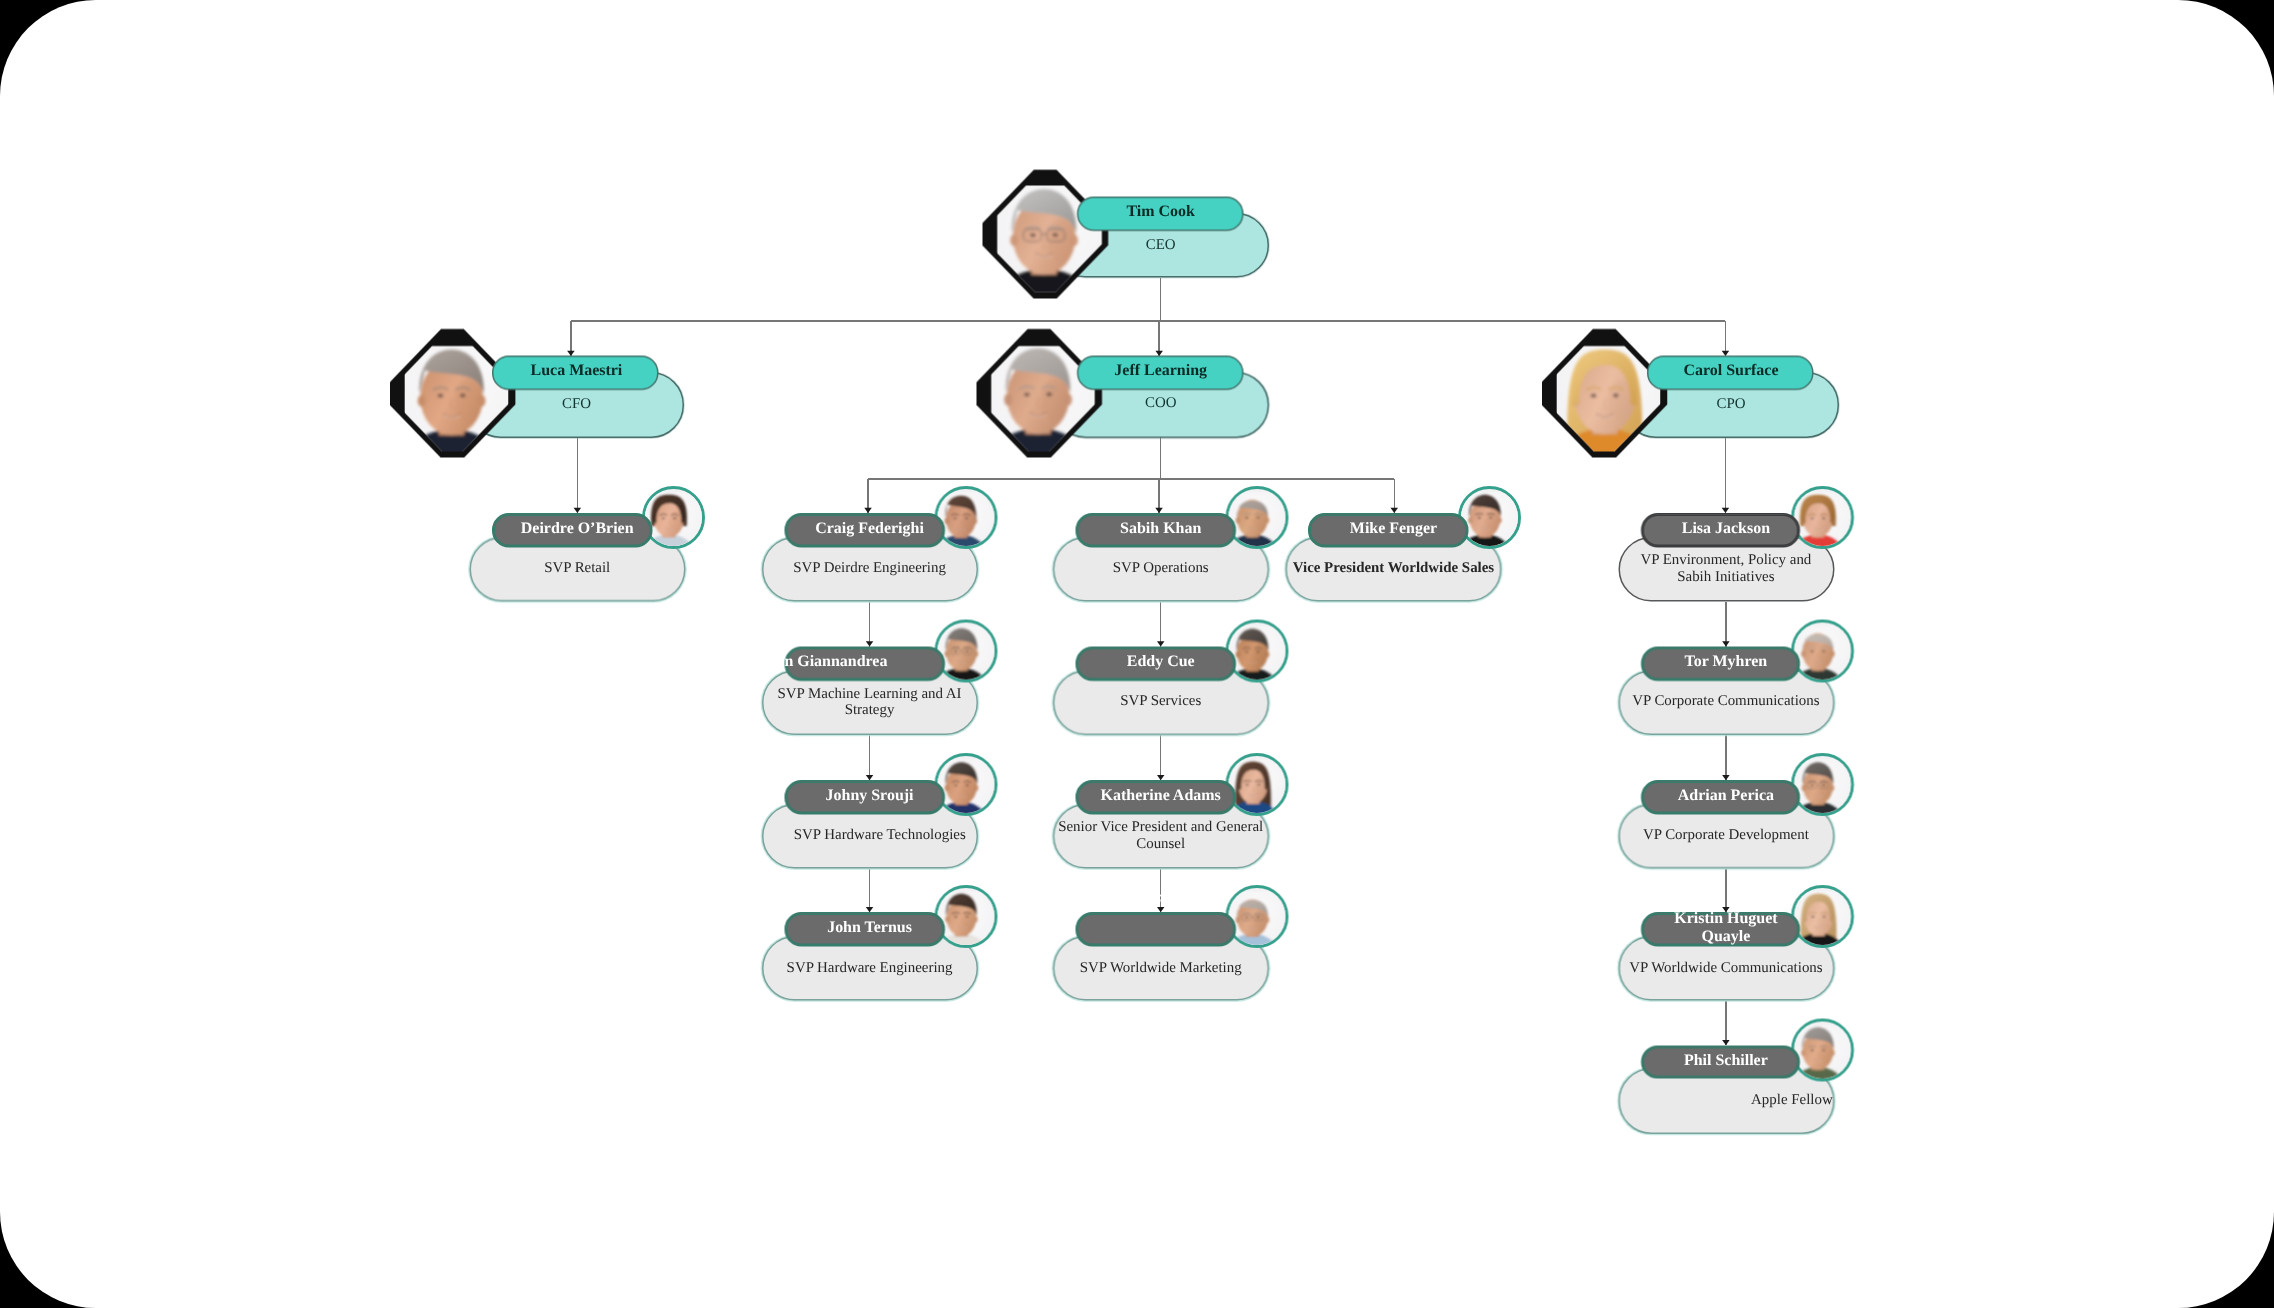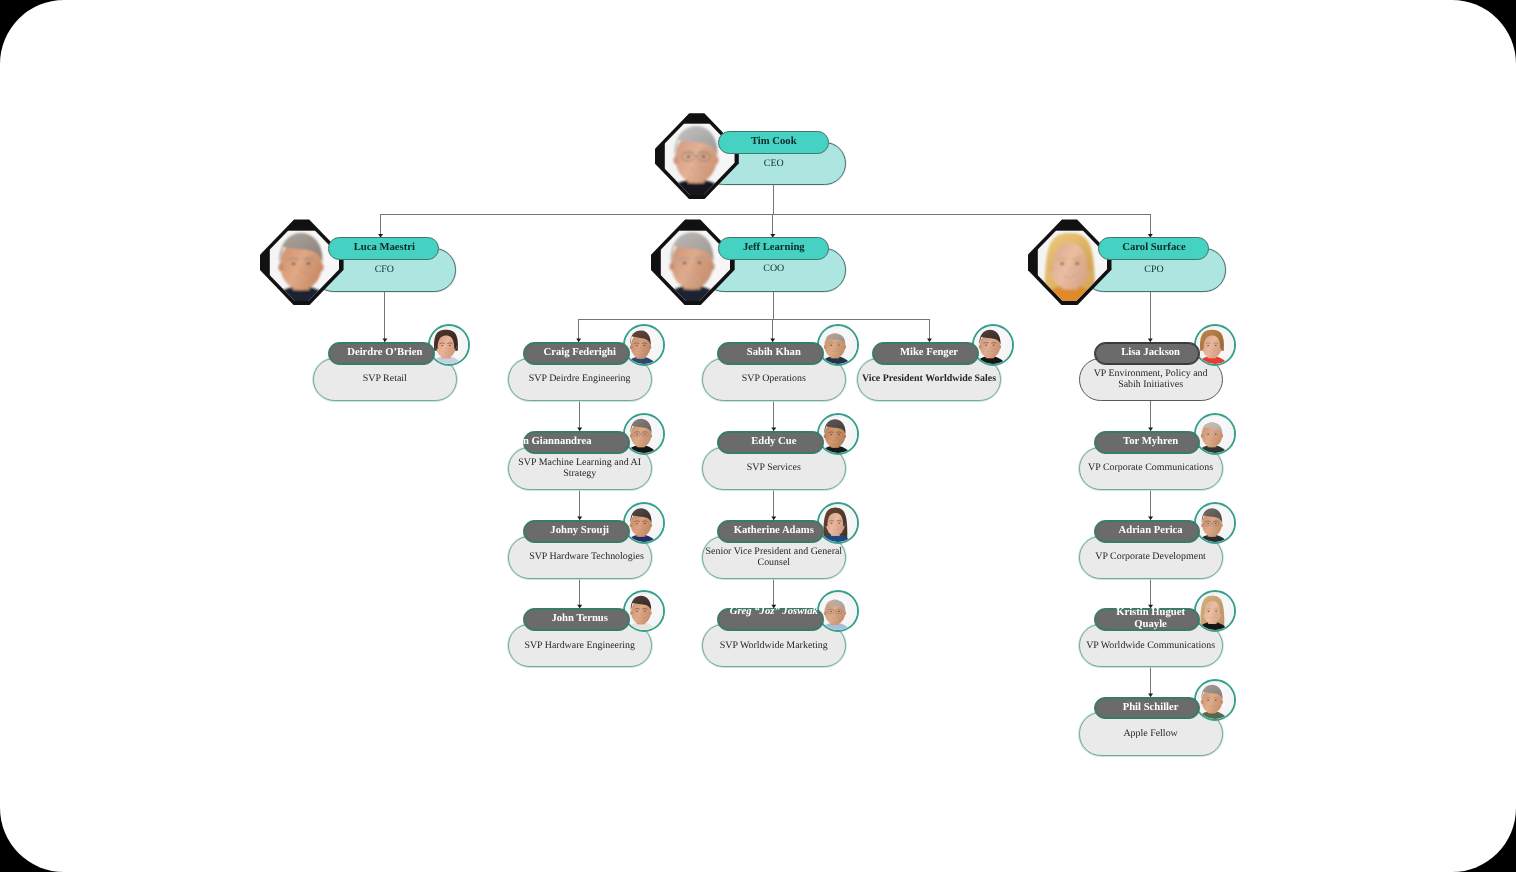--- a/index.html
+++ b/index.html
@@ -873,21 +873,21 @@
             <path d="M35.5 63.5 q7 3.4 14 0" stroke="#FFFFFF" stroke-width="1.0" fill="none" stroke-linecap="round" opacity="0.38"></path>
             <g stroke="#5A5253" stroke-width="1.15" fill="none" opacity="0.55">
               <rect x="23.5" y="40.0" width="16" height="11" rx="4"></rect>
               <rect x="44.5" y="40.0" width="16" height="11" rx="4"></rect>
               <path d="M39.8 44.4 h4.5"></path>
             </g>
           </g>
         </svg>
       </div>
   <div class="title" style="left:717.1px;top:608.2px;width:106.5px;"></div>
-  <div class="name up" style="left:724.8px;top:605px;width:98.0px;font-style:italic;">Greg “Joz” Joswiak</div>
+  <div class="name up" style="left:724.8px;top:592px;width:98.0px;font-style:italic;">Greg “Joz” Joswiak</div>
 </div>
 <div class="node gray">
   <div class="body" style="left:1078.6px;top:623.7px;"></div>
   <div class="role" style="left:1081.1px;top:623.7px;">VP Worldwide Communications</div>
   <div class="ph cir" style="left:1194.0px;top:590.0px;">
         <svg viewBox="0 -6 100 100" preserveAspectRatio="xMidYMid slice">
           <defs>
             <radialGradient id="gkristinbg" cx="50%" cy="35%" r="75%">
               <stop offset="0" stop-color="#FCFBFC"></stop>
               <stop offset="1" stop-color="#F1F0F2"></stop>
@@ -923,21 +923,21 @@
             <path d="M36.0 61.0 q7 6 14 0" stroke="#A06A56" stroke-width="1.7" fill="none" stroke-linecap="round" opacity="0.45"></path>
             <path d="M36.5 62.5 q7 3.4 14 0" stroke="#FFFFFF" stroke-width="1.0" fill="none" stroke-linecap="round" opacity="0.38"></path>
           </g>
         </svg>
       </div>
   <div class="title" style="left:1093.9px;top:608.2px;width:106.5px;"></div>
   <div class="name" style="left:1101.6px;top:608.2px;width:98.0px;">Kristin Huguet Quayle</div>
 </div>
 <div class="node gray">
   <div class="body" style="left:1078.6px;top:712.4px;"></div>
-  <div class="role" style="left:1081.1px;top:712.4px;">Apple Fellow</div>
+  <div class="role" style="left:1081.1px;top:712.4px;padding-left:44px;">Apple Fellow</div>
   <div class="ph cir" style="left:1194.0px;top:679.0px;">
         <svg viewBox="0 -6 100 100" preserveAspectRatio="xMidYMid slice">
           <defs>
             <radialGradient id="gphilbg" cx="50%" cy="35%" r="75%">
               <stop offset="0" stop-color="#FCFBFC"></stop>
               <stop offset="1" stop-color="#F1F0F2"></stop>
             </radialGradient>
             <linearGradient id="gphilsk" x1="0" y1="0" x2="1" y2="0.6">
               <stop offset="0" stop-color="#C9936E"></stop>
               <stop offset="0.55" stop-color="#E2AC8B"></stop>

